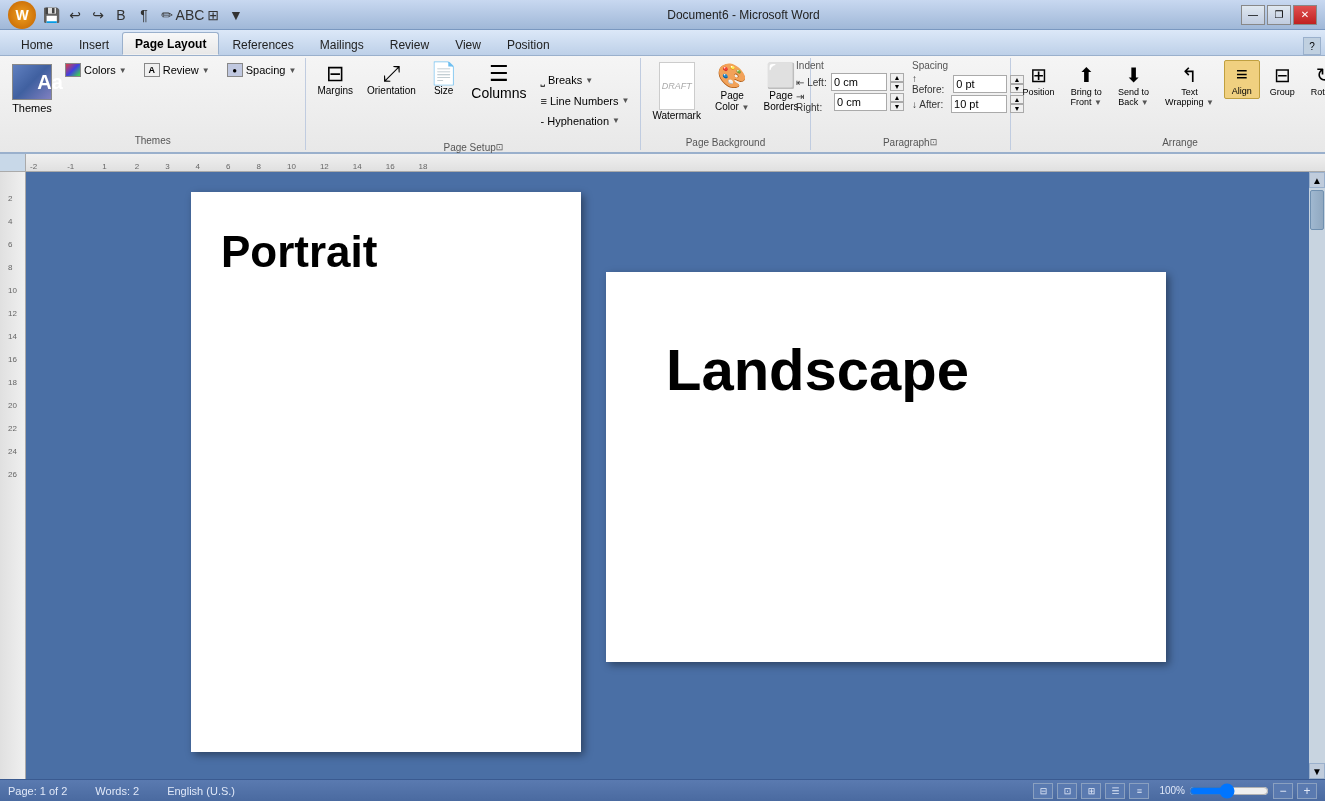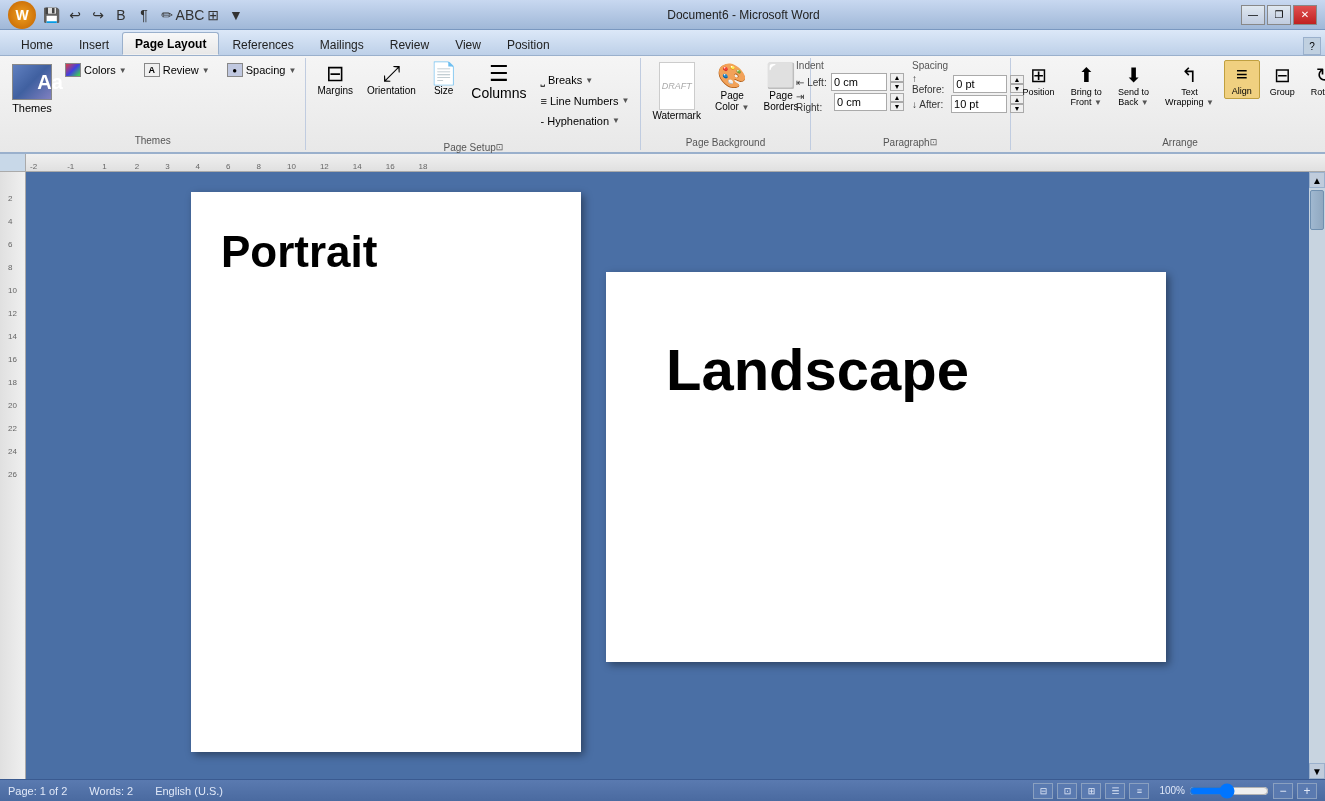--- a/index.html
+++ b/index.html
@@ -275,21 +275,21 @@
 
     
     .status-bar {
       height: 22px;
       background: linear-gradient(to bottom, #5a7ab0, #4a6aa0);
       display: flex;
       align-items: center;
       padding: 0 8px;
       font-size: 11px;
       color: #e0e8f8;
-      gap: 22px;
+      gap: 28px;
       border-top: 1px solid #3a5a90;
     }
 
     
     .group-expand {
       font-size: 9px;
       cursor: pointer;
       color: #555;
     }
   </style>

